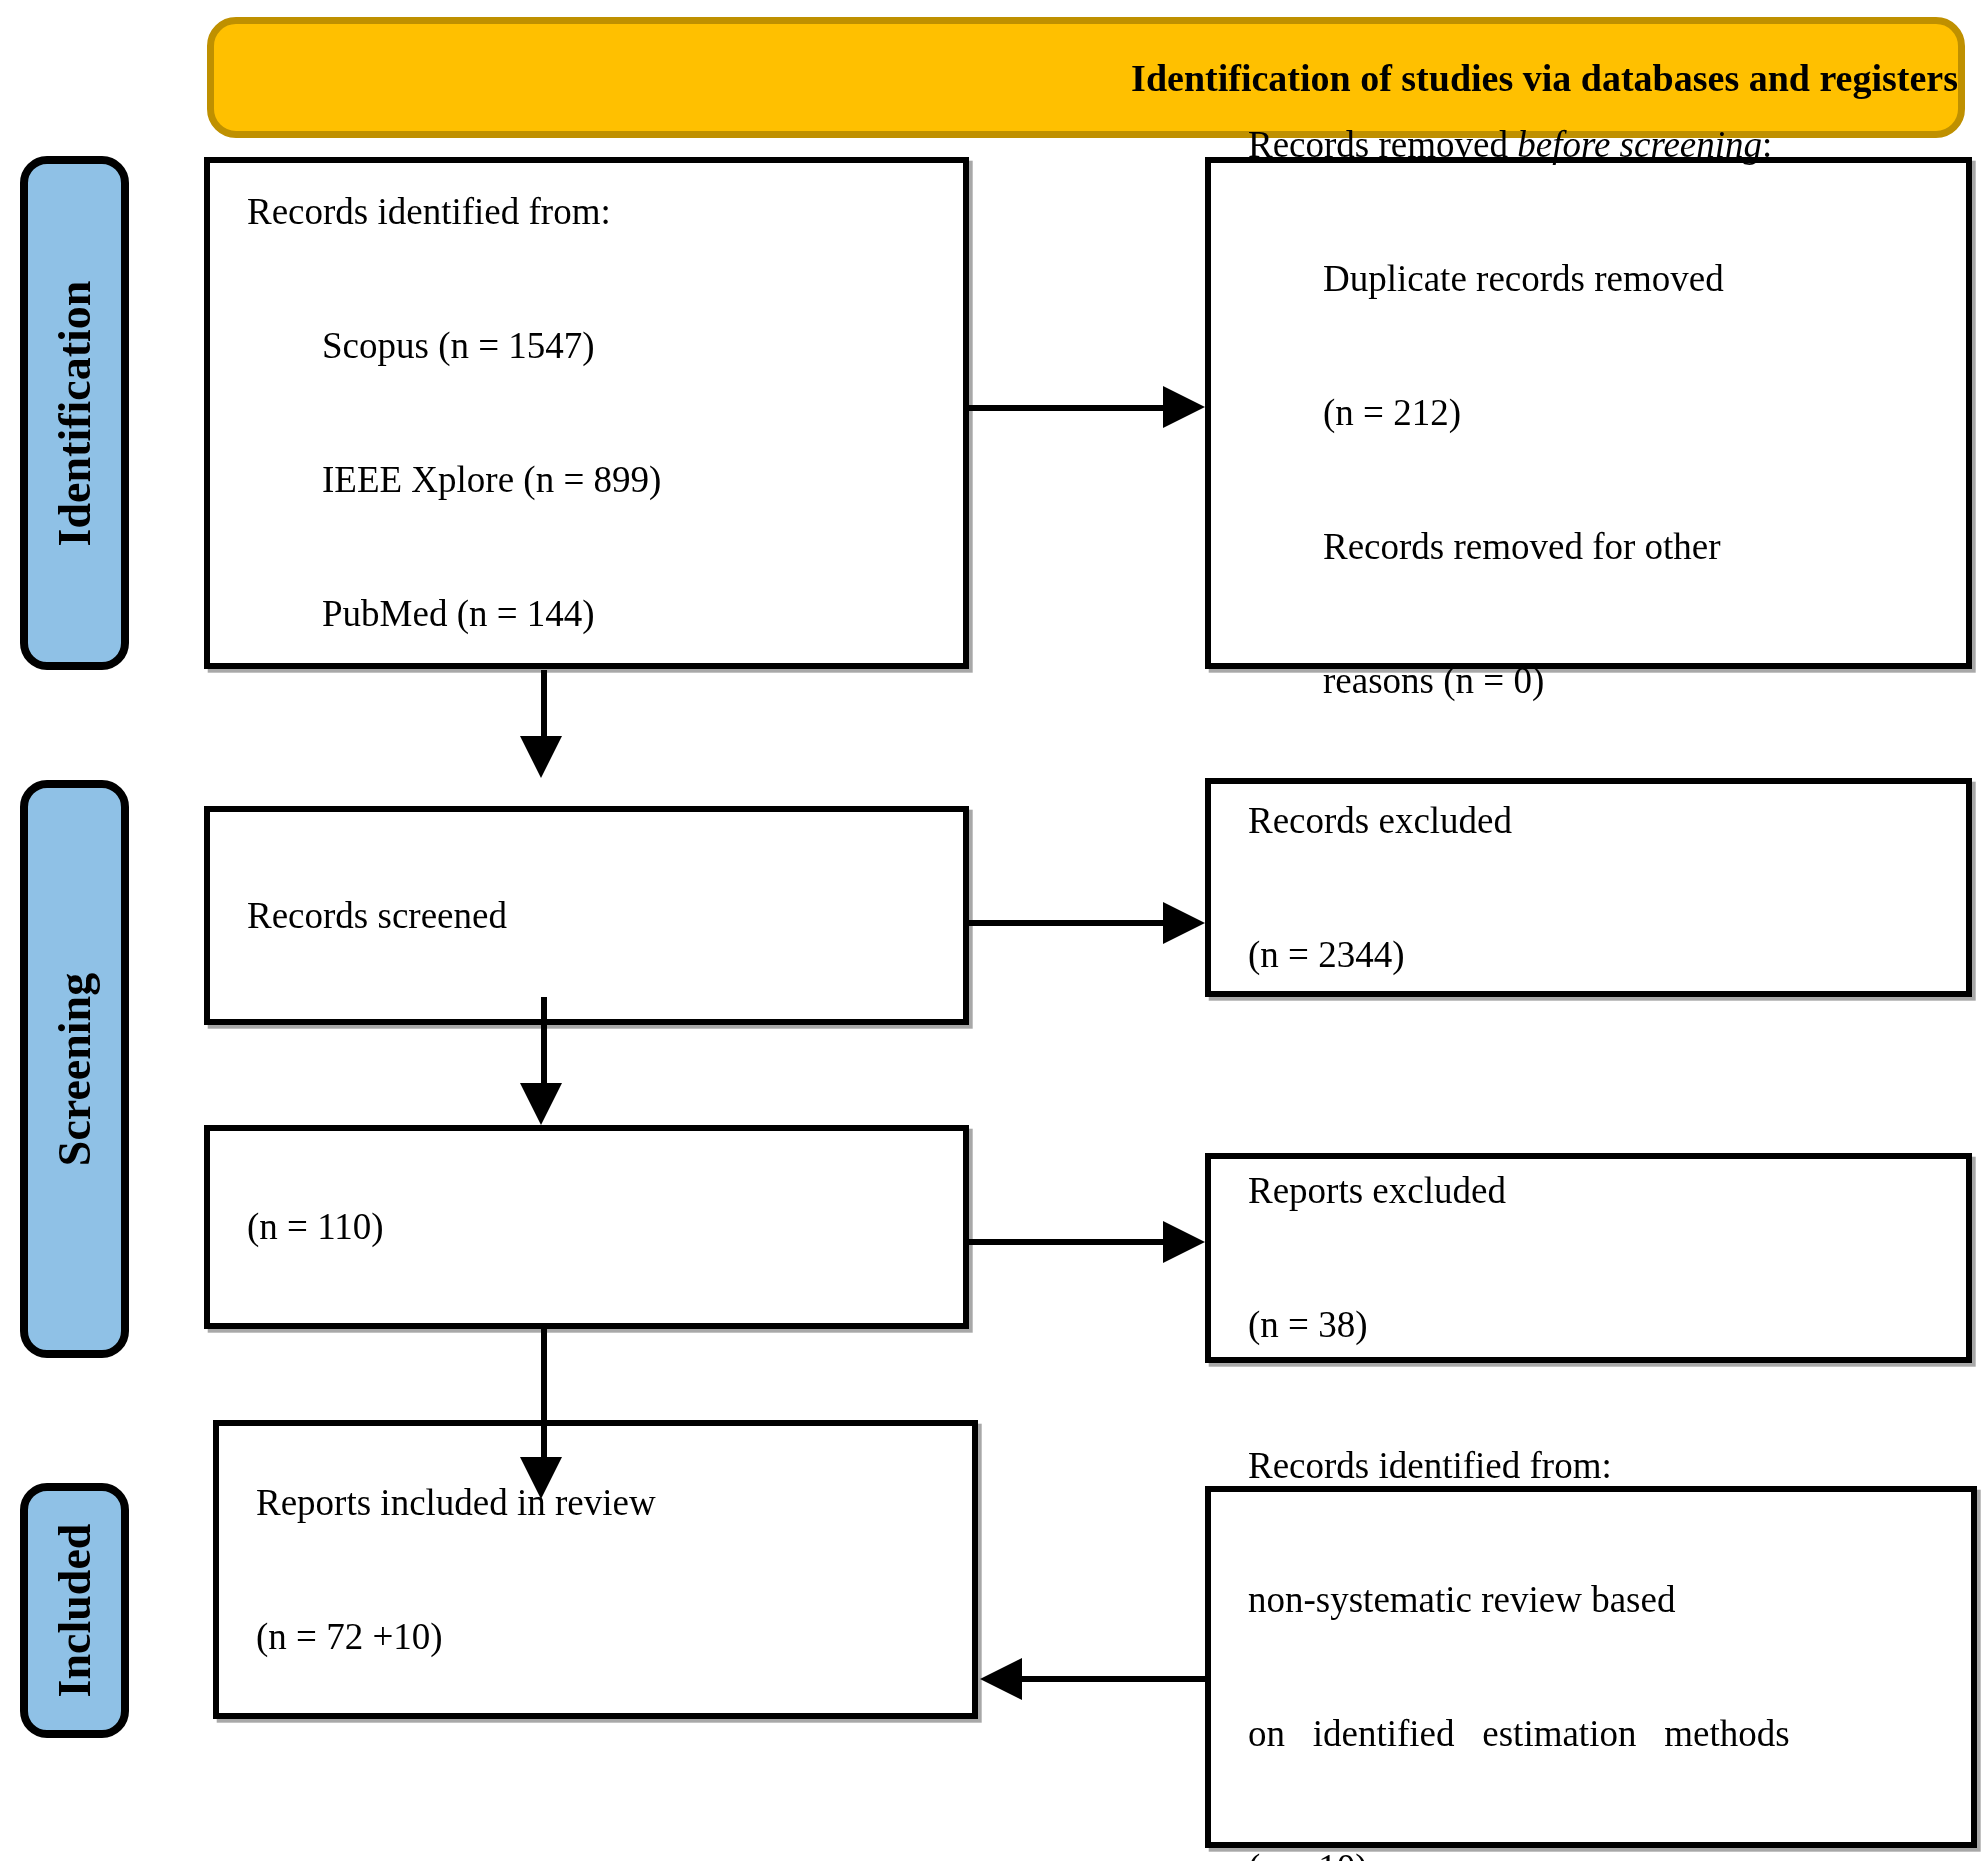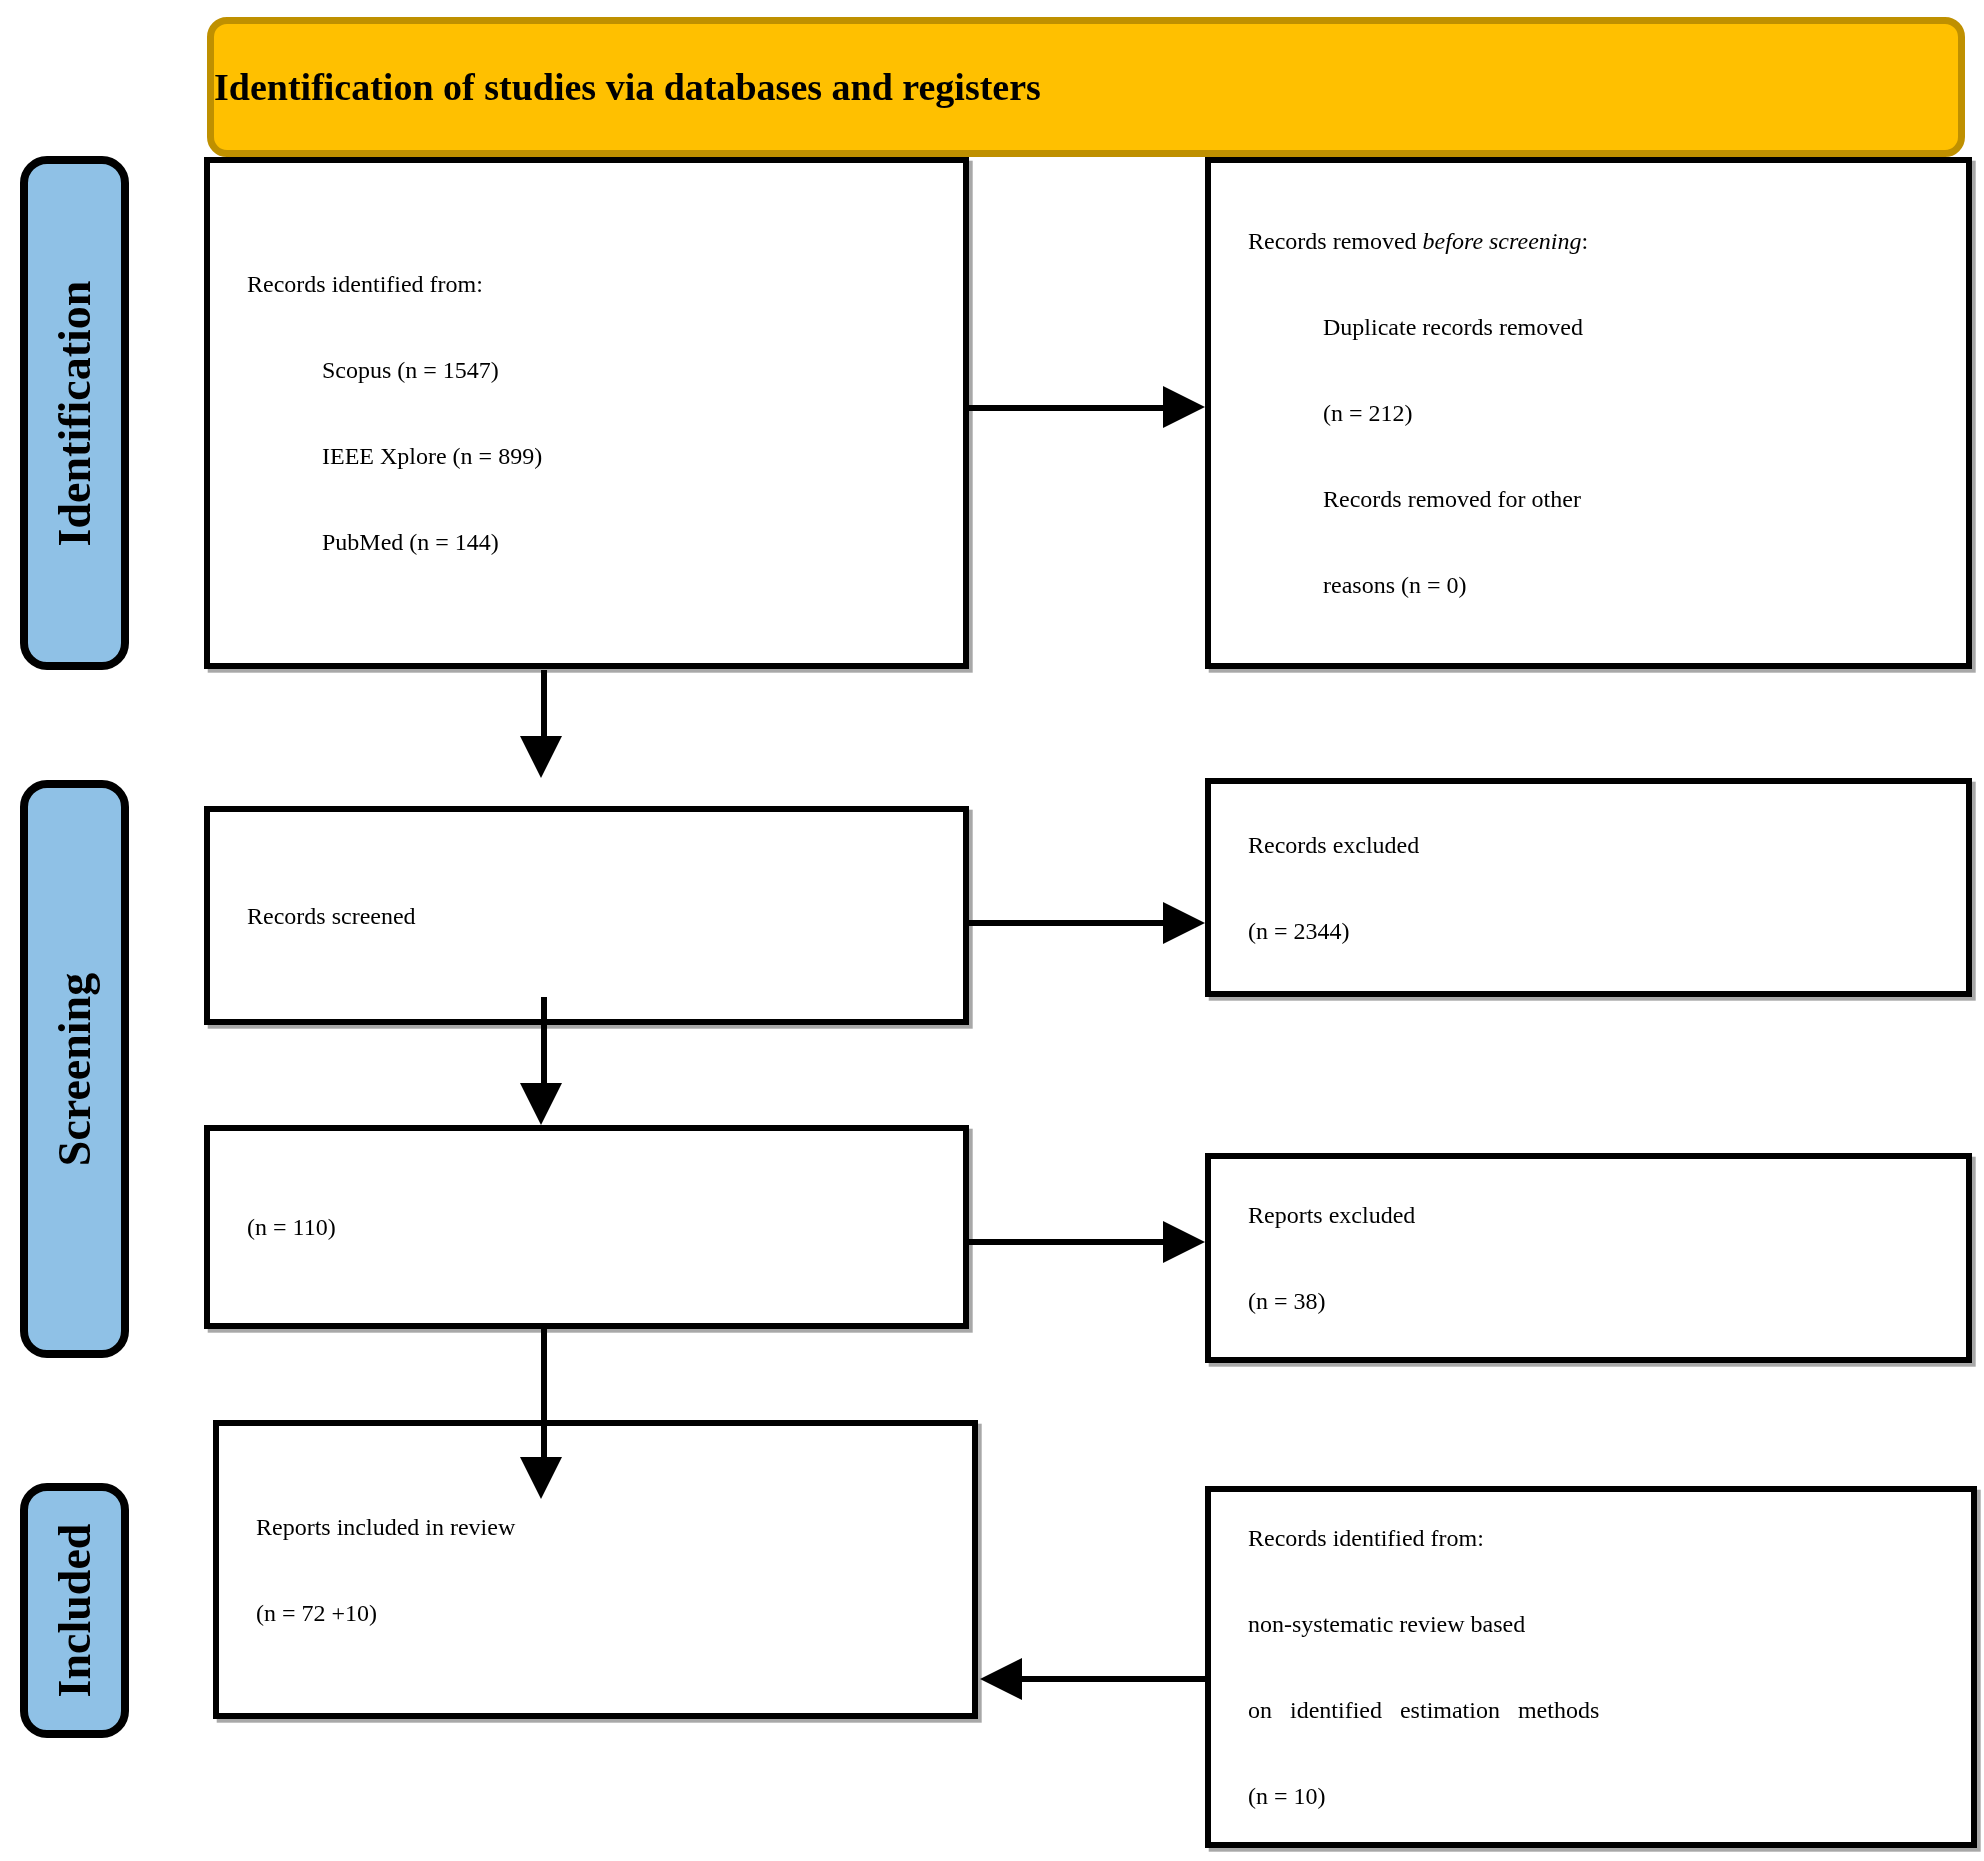--- a/index.html
+++ b/index.html
@@ -13,28 +13,28 @@
     height: 1861px;
     background: #ffffff;
     font-family: "Liberation Serif", "DejaVu Serif", serif;
     color: #000000;
   }
 
   
   .banner {
     position: absolute;
     left: 207px; top: 17.3px;
-    width: 1758px; height: 140px;
+    width: 1758px; height: 121px;
     background: var(--banner-fill, #FFC000);
     border: 7.4px solid var(--banner-border, #BF9000);
-    border-radius: 20px;
+    border-radius: 29px;
     box-sizing: border-box;
     display: flex;
     align-items: center;
-    justify-content: flex-start;
+    justify-content: flex-end;
     font-weight: bold;
     font-size: 38px;
   }
 
   
   .stage {
     position: absolute;
     left: 20px;
     width: 109px;
     background: var(--stage-fill, #8FC1E6);
@@ -59,23 +59,24 @@
   
   .white-box {
     position: absolute;
     background: #ffffff;
     border: 6.8px solid #000;
     box-sizing: border-box;
     display: flex;
     flex-direction: column;
     justify-content: center;
     padding: 12.3px 18.5px 12.3px 37px;
-    font-size: 24px;
+    font-size: 37px;
     line-height: 86px;
     box-shadow: 3.7px 3.7px 0 #a8a8a8;
+    gap: 48px;
   }
   .line { white-space: nowrap; }
   .indent { padding-left: 75px; }
   .wide { word-spacing: 0.5em; }
   .italic { font-style: italic; }
 
   #box-records-identified     { left: 204px;  top: 157px;  width: 765px; height: 512px; }
   #box-records-removed        { left: 1205px; top: 157px;  width: 767px; height: 512px; }
   #box-records-screened       { left: 204px;  top: 778px; width: 765px; height: 219px; margin-top: 28px; }
   #box-records-excluded       { left: 1205px; top: 778px; width: 767px; height: 219px; }

